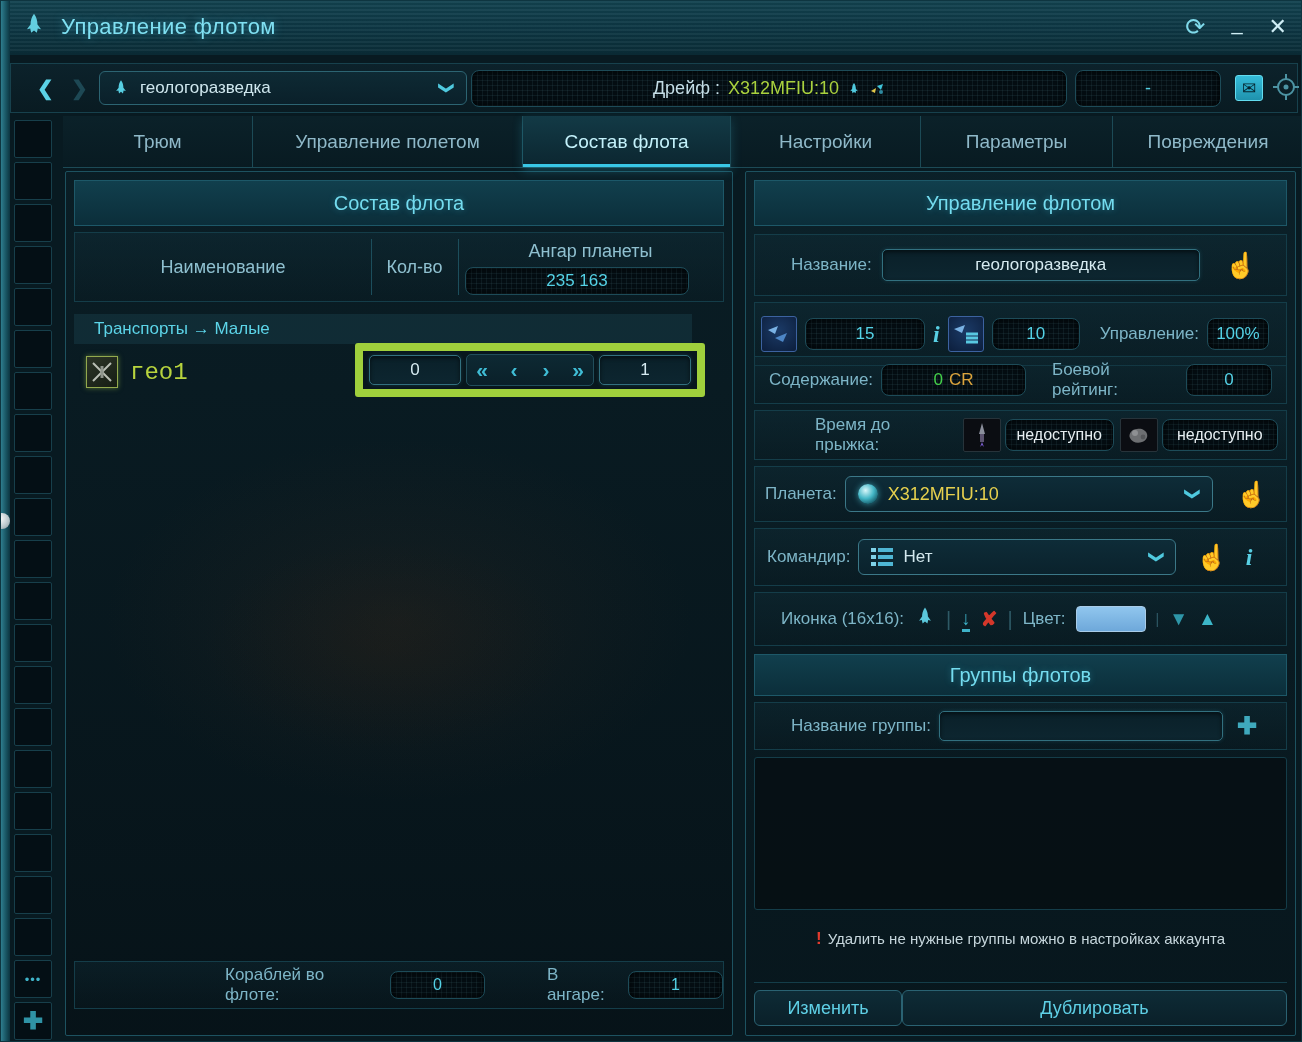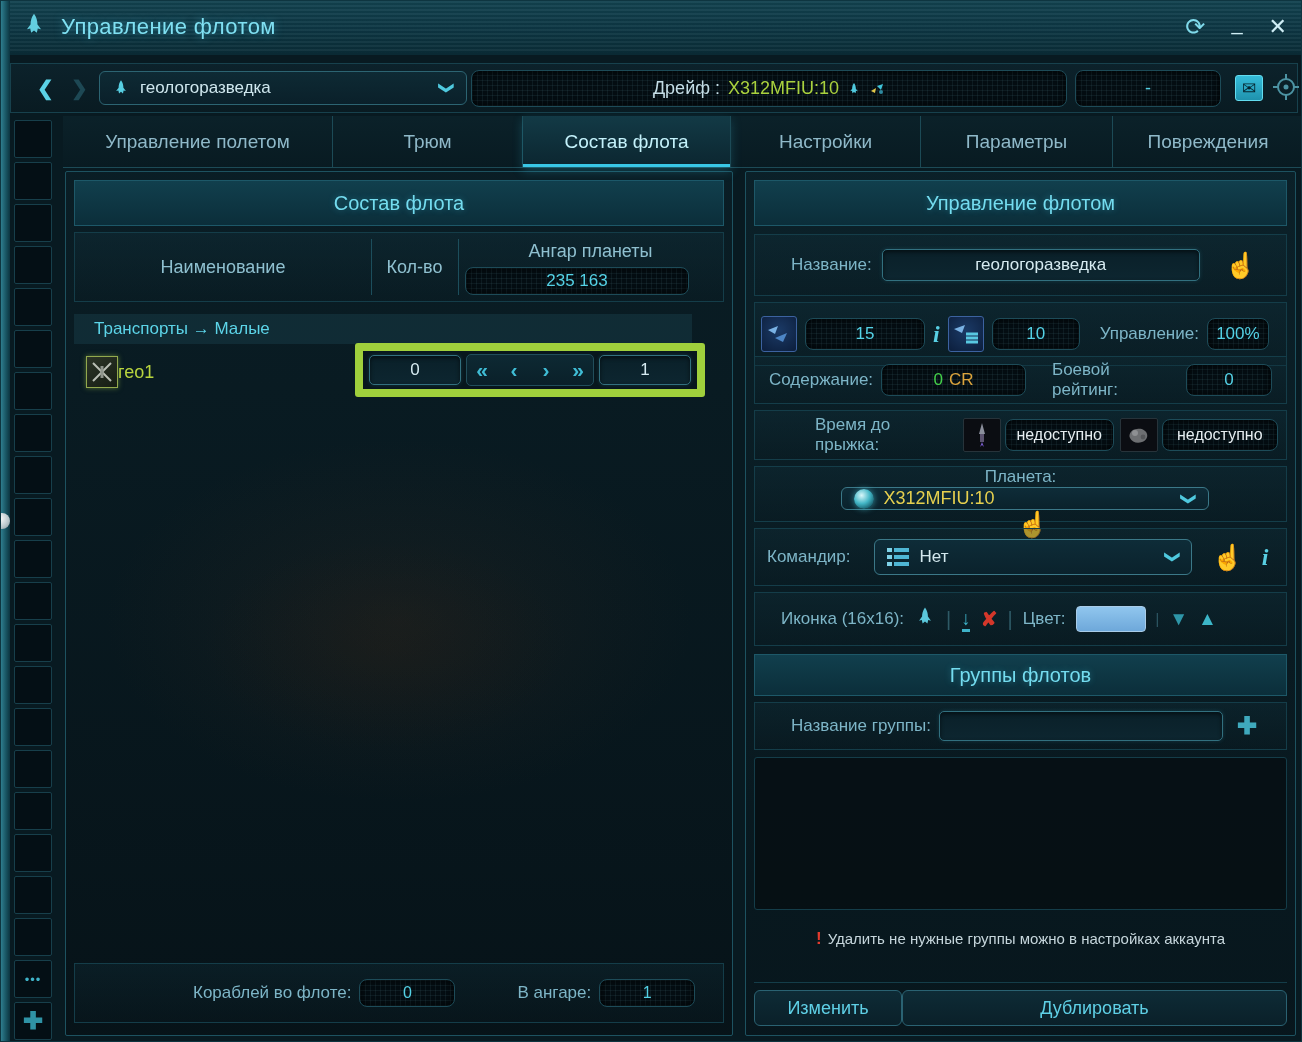--- a/index.html
+++ b/index.html
@@ -140,35 +140,35 @@
   .cat-row { position:absolute; left:8px; right:40px; top:142px; height:30px;
     background:rgba(28,70,85,.38); display:flex; align-items:center; padding-left:20px;
     color:#5cd4e8; font-size:17px; }
   .ship-row { position:absolute; left:8px; right:8px; top:174px; height:52px; display:flex; align-items:center; }
   .ship-ic {
     width:32px; height:32px; margin-left:12px;
     background:linear-gradient(145deg,#2c3527,#161d14);
     border:1px solid #93a94e; box-shadow:0 0 5px rgba(160,200,70,.5);
     display:flex; align-items:center; justify-content:center;
   }
-  .ship-name { color:#b8d43e; font-size:18px; }
+  .ship-name { margin-left:12px; color:#b8d43e; font-size:24px;font-family:Liberation Mono, monospace; }
   .greenbox {
     position:absolute; left:281px; top:-3px; width:350px; height:54px;
     border:8px solid #a0d03c; border-radius:3px; background:rgba(7,20,26,.55);
     display:flex; align-items:center; justify-content:space-between; padding:0 6px;
   }
   .spin-inp { width:92px; height:30px; }
   .spin-group {
     height:32px; display:flex; align-items:center; gap:2px;
     background:linear-gradient(180deg,#0d2933,#0a2029); border:1px solid #214e5b; border-radius:5px;
   }
   .spin-btn { background:none; border:none; color:#3fbcd4; font-size:21px; font-weight:bold; width:30px; cursor:pointer; font-family:inherit; line-height:26px; }
-  .lfooter { position:absolute; left:8px; right:8px; bottom:12px; height:60px; border:1px solid #143d49;
+  .lfooter { position:absolute; left:8px; right:8px; bottom:26px; height:48px; border:1px solid #143d49;
     background:linear-gradient(180deg,rgba(17,48,59,.35),rgba(9,26,33,.3));
-    display:flex; align-items:center; }
+    display:flex; align-items:center;padding-left:32px; }
   .lf-field { width:96px; height:28px; font-size:16px; }
   
   .row-flex { display:flex; align-items:center; }
   .sq-ic {
     width:36px; height:36px; border:1px solid #3c62a0; border-radius:3px;
     background:radial-gradient(circle at 50% 40%,#1b3a66,#0c1e3c); flex:none;
     display:flex; align-items:center; justify-content:center;
   }
   .dark-ic {
     width:38px; height:34px; background:#0b0d12; border:1px solid #27333a; border-radius:2px;
@@ -259,22 +259,22 @@
     <button class="target-btn">
       <svg width="30" height="30" viewBox="0 0 30 30" fill="none" stroke="currentColor" stroke-width="2">
         <circle cx="15" cy="15" r="8"></circle>
           <circle cx="15" cy="15" r="2.5" fill="currentColor" stroke="none"></circle>
         <path d="M15 2v5M15 23v5M2 15h5M23 15h5"></path>
       </svg>
     </button>
   </div>
 
   <div class="tabs">
+    <div class="tab" style="width:190px">Трюм</div>
     <div class="tab" style="width:270px">Управление полетом</div>
-    <div class="tab" style="width:190px">Трюм</div>
     <div class="tab active" style="width:208px">Состав флота</div>
     <div class="tab" style="width:190px">Настройки</div>
     <div class="tab" style="width:192px">Параметры</div>
     <div class="tab" style="width:190px">Повреждения</div>
   </div>
 
   <div class="slotcol">
     <div class="slot"></div>
     <div class="slot"></div>
     <div class="slot"></div>
@@ -393,33 +393,33 @@
       <span class="dark-ic" style="margin-left:6px">
         <svg width="26" height="22" viewBox="0 0 26 22">
             <path d="M4 14c-2-4 2-9 7-9 4-1 9 1 10 5 1 3-1 7-5 8-5 2-10 0-12-4z" fill="#6d6f72"></path>
             <circle cx="9" cy="9" r="3" fill="#8e9093"></circle>
             <circle cx="17" cy="13" r="2.4" fill="#55575a"></circle>
           </svg>
       </span>
       <div class="lcd" style="margin-left:4px; width:120px; height:32px; font-size:16px; color:#e6edf0;">недоступно</div>
     </div>
 
-    <div class="sect row-flex" style="top:294px; height:56px; padding:0 10px;flex-direction:column;">
+    <div class="sect row-flex" style="top:294px; height:56px; padding:0 10px;">
       <span class="lbl">Планета:</span>
       <div class="dd" style="margin-left:8px; width:368px;">
         <span class="planet-ball"></span>
         <span style="color:#e6d04e; font-size:18px; flex:1;">X312MFIU:10</span>
         <span class="chev">❯</span>
       </div>
       <button class="hand" style="margin-left:24px">☝</button>
     </div>
 
     <div class="sect row-flex" style="top:356px; height:58px; padding:0 12px;">
       <span class="lbl">Командир:</span>
-      <div class="dd" style="margin-left:24px; width:318px;">
+      <div class="dd" style="margin-left:8px; width:318px;">
         <span class="listic">
             <span></span>
             <span></span>
             <span></span>
           </span>
         <span style="color:#d3e8ee; font-size:17px; flex:1;">Нет</span>
         <span class="chev">❯</span>
       </div>
       <button class="hand" style="margin-left:20px">☝</button>
       <button class="info-i" style="margin-left:18px">i</button>

